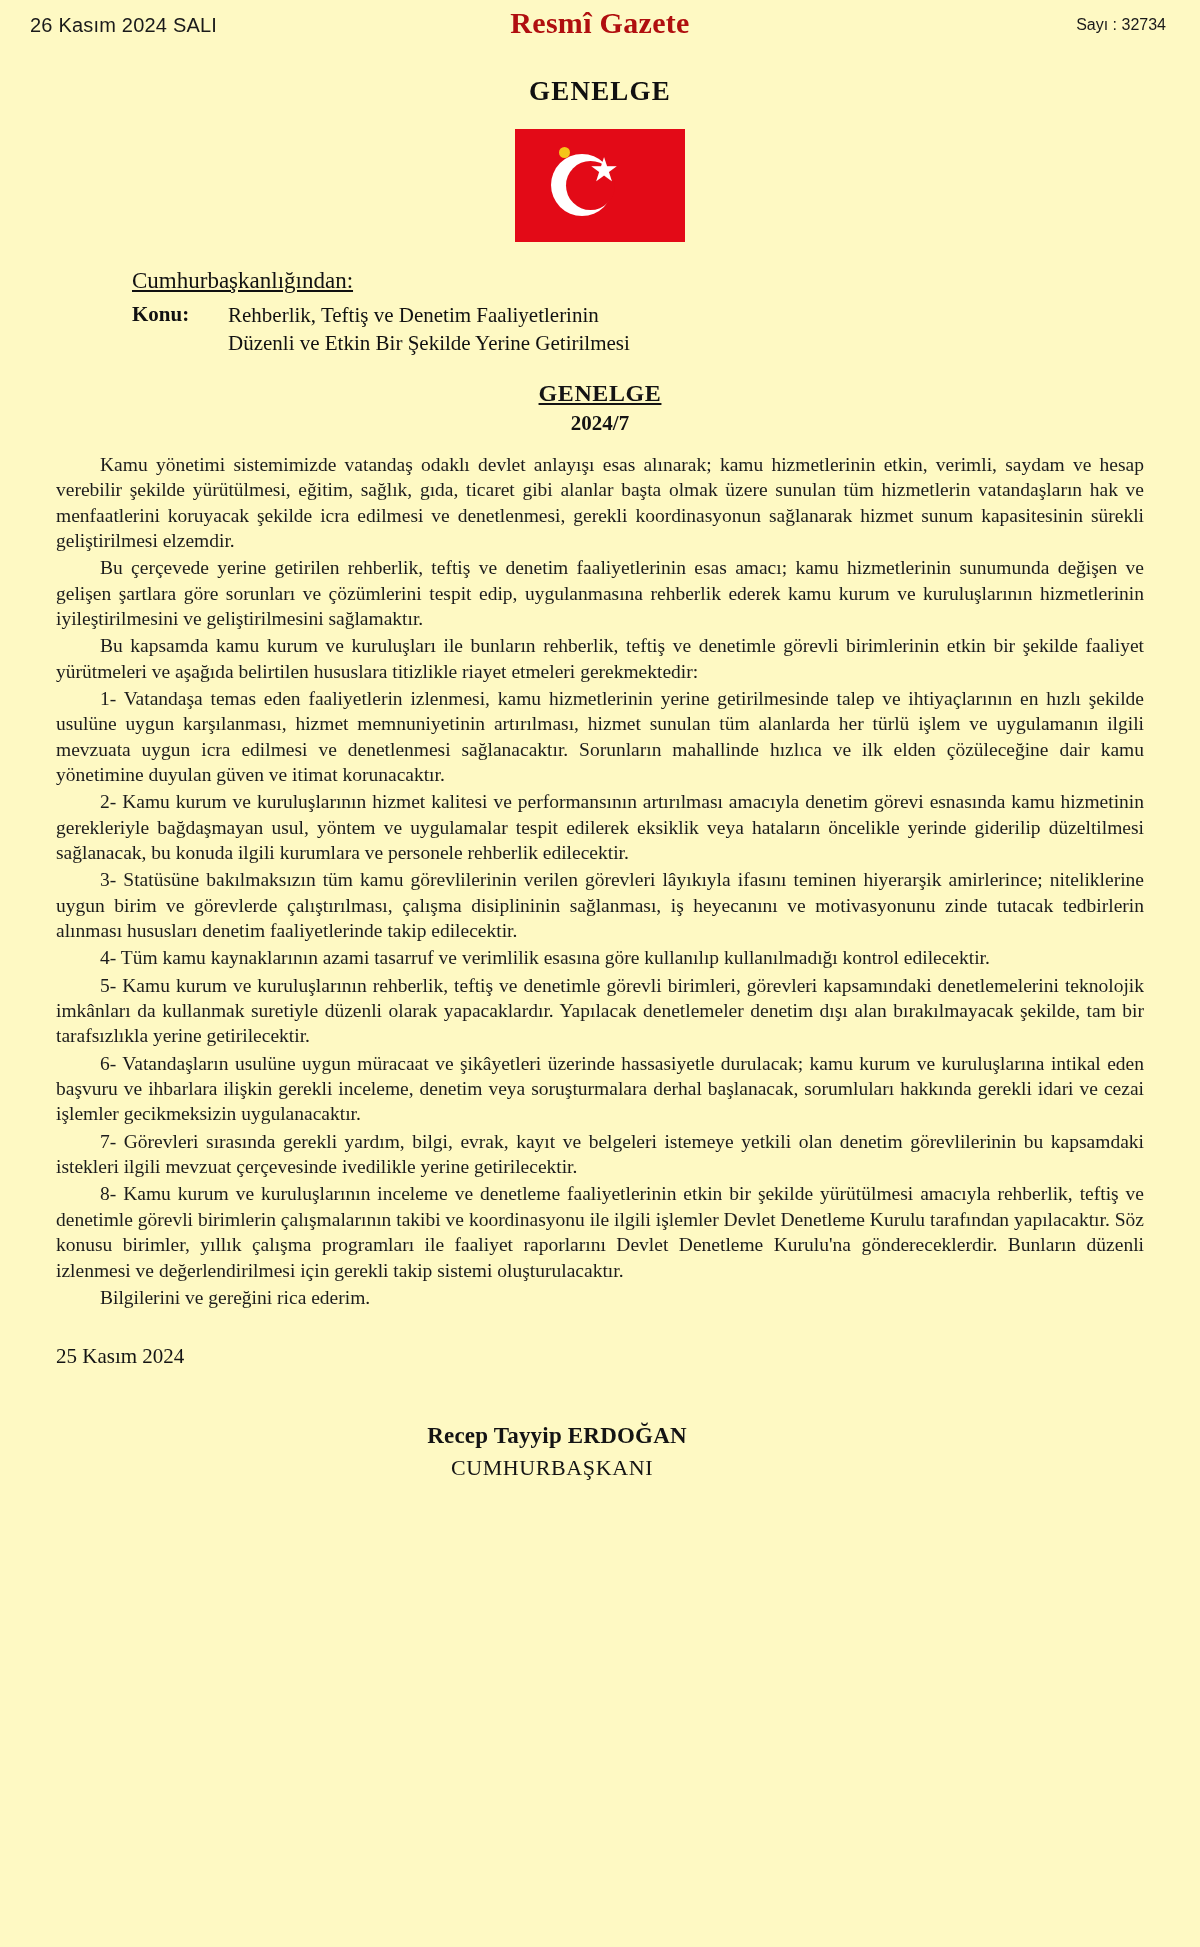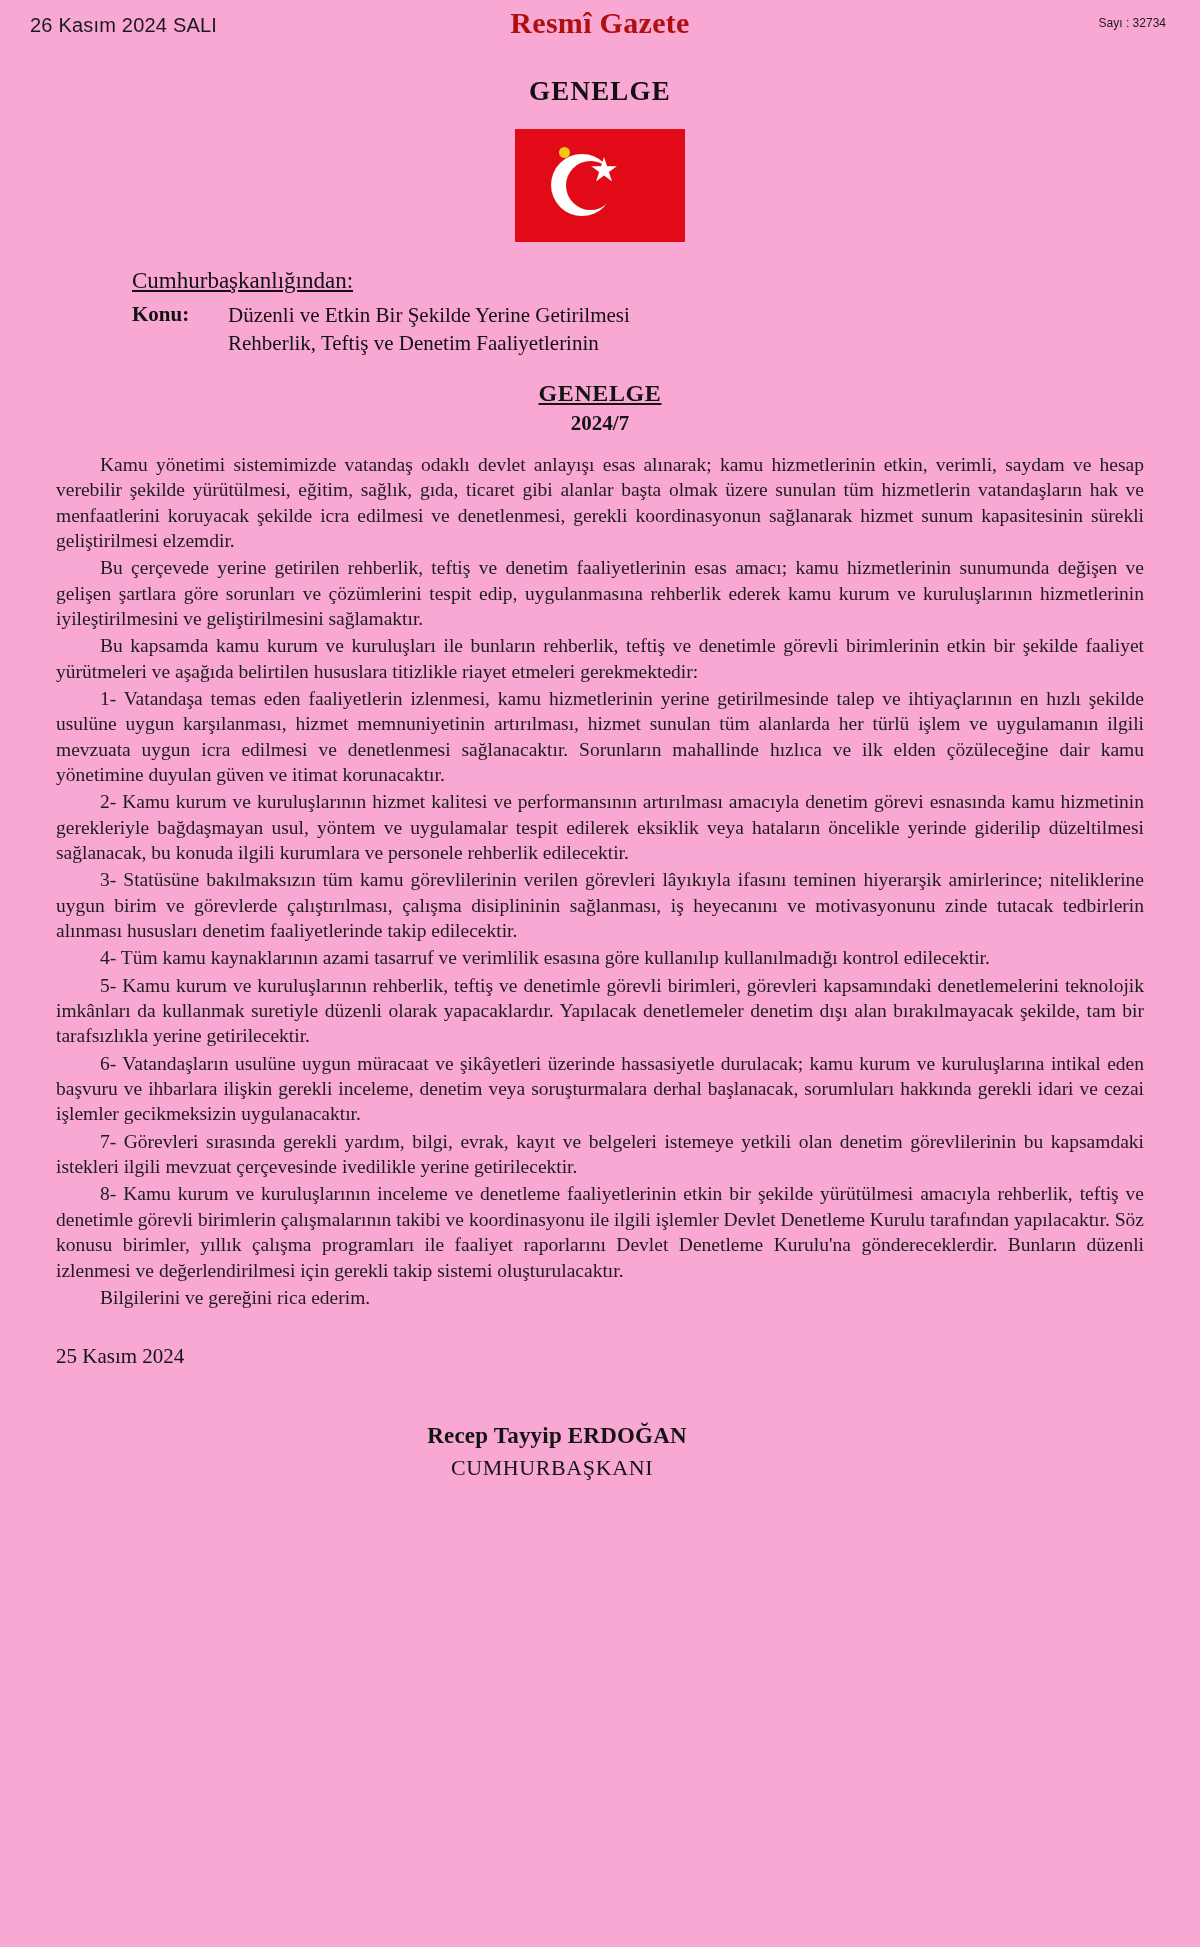--- a/index.html
+++ b/index.html
@@ -13,21 +13,21 @@
     font-family: "Liberation Serif", serif;
     color: #141414;
     -webkit-font-smoothing: none;
   }
   .page {
     width: 1200px;
     min-height: 1947px;
     box-sizing: border-box;
     padding: 0;
     position: relative;
-    background: #f9a8d4;
+    background: #fef9c3;
   }
 
   
   .masthead {
     position: relative;
     height: 54px;
     padding: 0 26px;
     box-sizing: border-box;
   }
   .masthead .date {
@@ -49,21 +49,21 @@
     font-weight: bold;
     font-size: 30px;
     color: #b00f0f;
     letter-spacing: 0.3px;
   }
   .masthead .issue {
     position: absolute;
     right: 34px;
     top: 16px;
     font-family: "Liberation Sans", sans-serif;
-    font-size: 12px;
+    font-size: 16px;
     color: #1a1a1a;
   }
 
   
   .doc-kind {
     text-align: center;
     font-family: "Liberation Serif", serif;
     font-weight: bold;
     font-size: 27px;
     letter-spacing: 1.2px;
@@ -242,22 +242,22 @@
       <div class="crescent-inner"></div>
       <div class="star"></div>
     </div>
   </div>
 
   <div class="body-col">
     <div class="issuer">Cumhurbaşkanlığından:</div>
     <div class="subject-row">
       <div class="subject-label">Konu:</div>
       <div class="subject-lines">
+        <div>Rehberlik, Teftiş ve Denetim Faaliyetlerinin</div>
         <div>Düzenli ve Etkin Bir Şekilde Yerine Getirilmesi</div>
-        <div>Rehberlik, Teftiş ve Denetim Faaliyetlerinin</div>
       </div>
     </div>
 
     <div class="genelge-title">GENELGE</div>
     <div class="genelge-no">2024/7</div>
   </div>
 
   <div class="text-body">
     <p class="para">Kamu yönetimi sistemimizde vatandaş odaklı devlet anlayışı esas alınarak; kamu hizmetlerinin etkin, verimli, saydam ve hesap verebilir şekilde yürütülmesi, eğitim, sağlık, gıda, ticaret gibi alanlar başta olmak üzere sunulan tüm hizmetlerin vatandaşların hak ve menfaatlerini koruyacak şekilde icra edilmesi ve denetlenmesi, gerekli koordinasyonun sağlanarak hizmet sunum kapasitesinin sürekli geliştirilmesi elzemdir.</p>
     <p class="para">Bu çerçevede yerine getirilen rehberlik, teftiş ve denetim faaliyetlerinin esas amacı; kamu hizmetlerinin sunumunda değişen ve gelişen şartlara göre sorunları ve çözümlerini tespit edip, uygulanmasına rehberlik ederek kamu kurum ve kuruluşlarının hizmetlerinin iyileştirilmesini ve geliştirilmesini sağlamaktır.</p>

